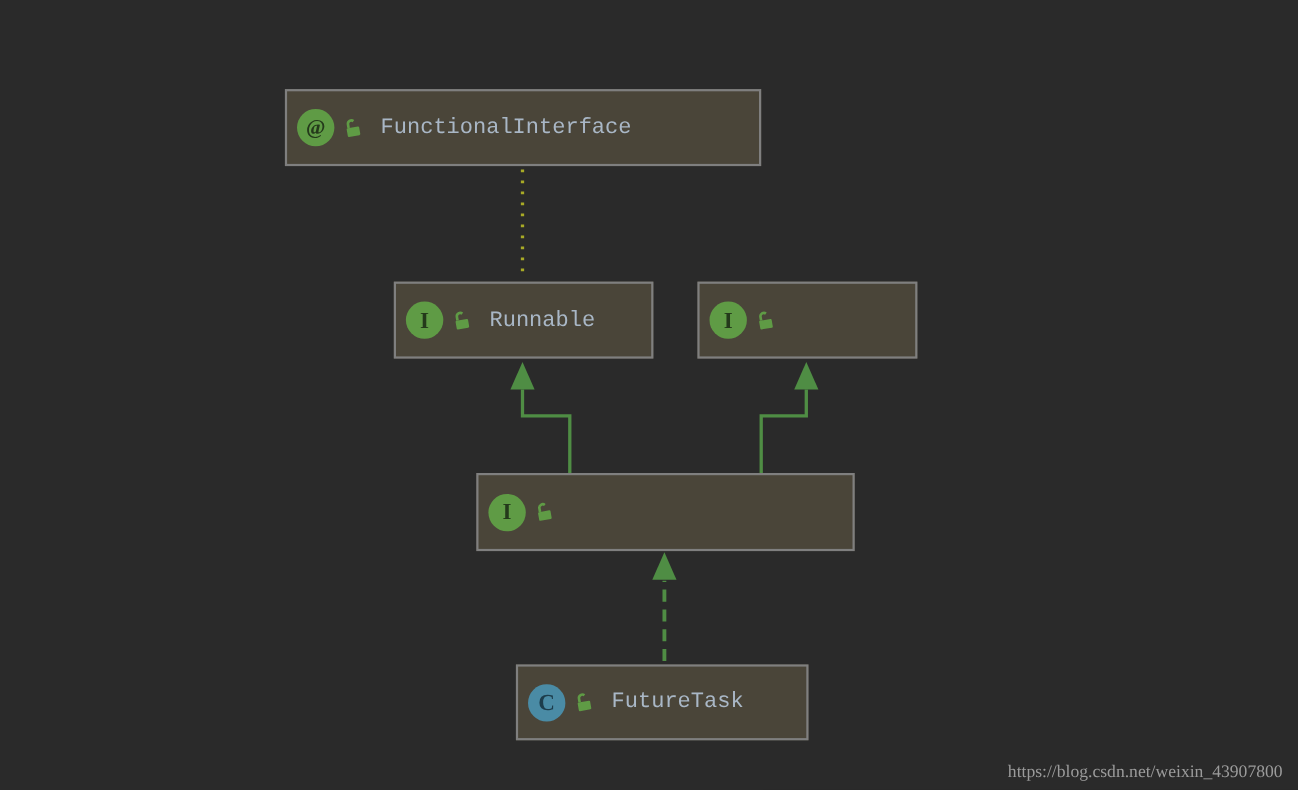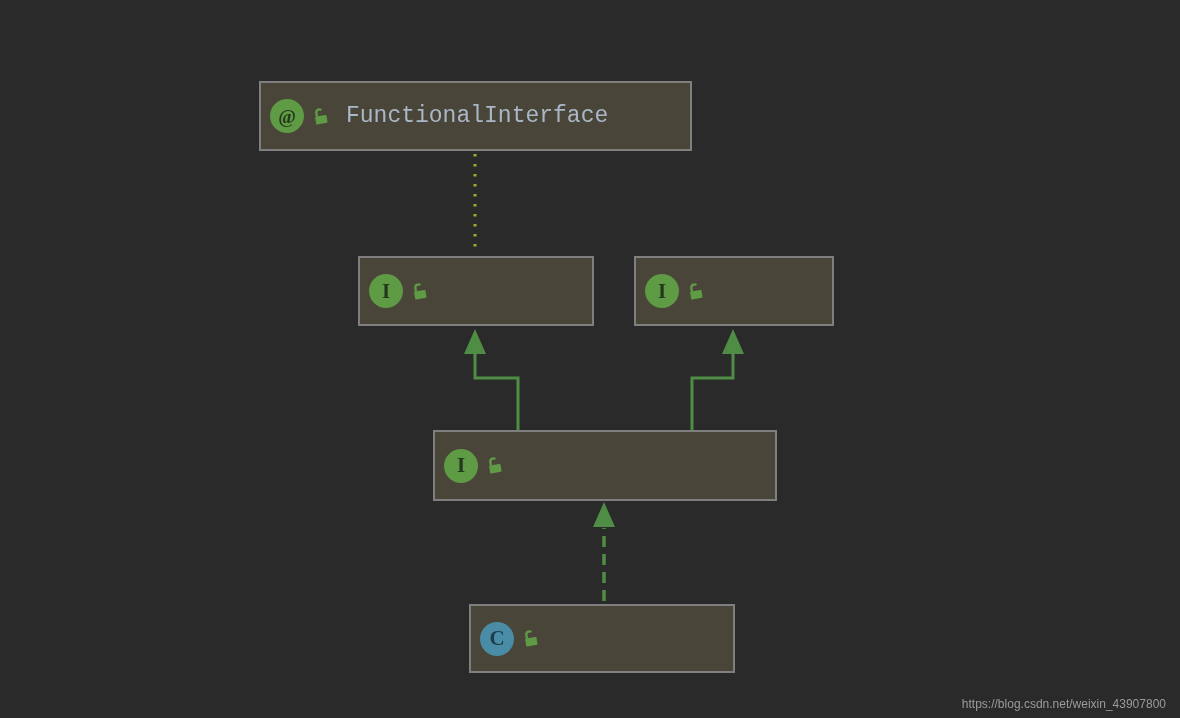--- a/index.html
+++ b/index.html
@@ -45,29 +45,29 @@
   }
   .badge.annotation,.badge.interface{background:var(--green-icon);color:#24391b;}
   .badge.class{background:var(--class-icon-blue);color:#1d3d4c;}
   .badge.annotation{font-size:19px;}
   .lock{margin-left:6px;flex:0 0 auto;transform:rotate(-10deg);}
   .lock .lock-body{fill:var(--green-icon);}
   .lock .lock-shackle{stroke:var(--green-icon);stroke-width:2.4;fill:none;}
   .node-label{
     margin-left:17px;
     font-family:"Liberation Mono","DejaVu Sans Mono",monospace;
-    font-size:23px;
+    font-size:20px;
     color:var(--node-label);
     white-space:nowrap;
   }
   .watermark{
     position:absolute;z-index:3;
     right:14px;bottom:7px;
-    font-family:Liberation Sans, sans-serif;
-    font-size:12px;
+    font-family:Liberation Serif, serif;
+    font-size:16px;
     color:var(--watermark-gray);
   }
 </style>
 </head>
 <body>
 
 <div class="stage">
 
   <svg class="edges" width="1180" height="718" viewBox="0 0 1180 718">
 
@@ -91,20 +91,21 @@
     </svg>
     <span class="node-label">FunctionalInterface</span>
   </div>
 
   <div class="node" style="left:358px;top:256px;width:236px;height:70px">
     <span class="badge interface">I</span>
     <svg class="lock" width="19" height="19" viewBox="0 0 19 19">
       <path class="lock-shackle" d="M7 9 V5.6 a3.1 3.1 0 0 1 5.4 -2.1"></path>
       <rect class="lock-body" x="5" y="9" width="11.5" height="8" rx="1"></rect>
     </svg>
+    <span class="node-label">Runnable</span>
   </div>
 
   <div class="node" style="left:634px;top:256px;width:200px;height:70px">
     <span class="badge interface">I</span>
     <svg class="lock" width="19" height="19" viewBox="0 0 19 19">
       <path class="lock-shackle" d="M7 9 V5.6 a3.1 3.1 0 0 1 5.4 -2.1"></path>
       <rect class="lock-body" x="5" y="9" width="11.5" height="8" rx="1"></rect>
     </svg>
   </div>
 
@@ -115,16 +116,17 @@
       <rect class="lock-body" x="5" y="9" width="11.5" height="8" rx="1"></rect>
     </svg>
   </div>
 
   <div class="node" style="left:469px;top:604px;width:266px;height:69px">
     <span class="badge class">C</span>
     <svg class="lock" width="19" height="19" viewBox="0 0 19 19">
       <path class="lock-shackle" d="M7 9 V5.6 a3.1 3.1 0 0 1 5.4 -2.1"></path>
       <rect class="lock-body" x="5" y="9" width="11.5" height="8" rx="1"></rect>
     </svg>
+    <span class="node-label">FutureTask</span>
   </div>
 
   <div class="watermark">https://blog.csdn.net/weixin_43907800</div>
 </div>
 
 </body></html>

